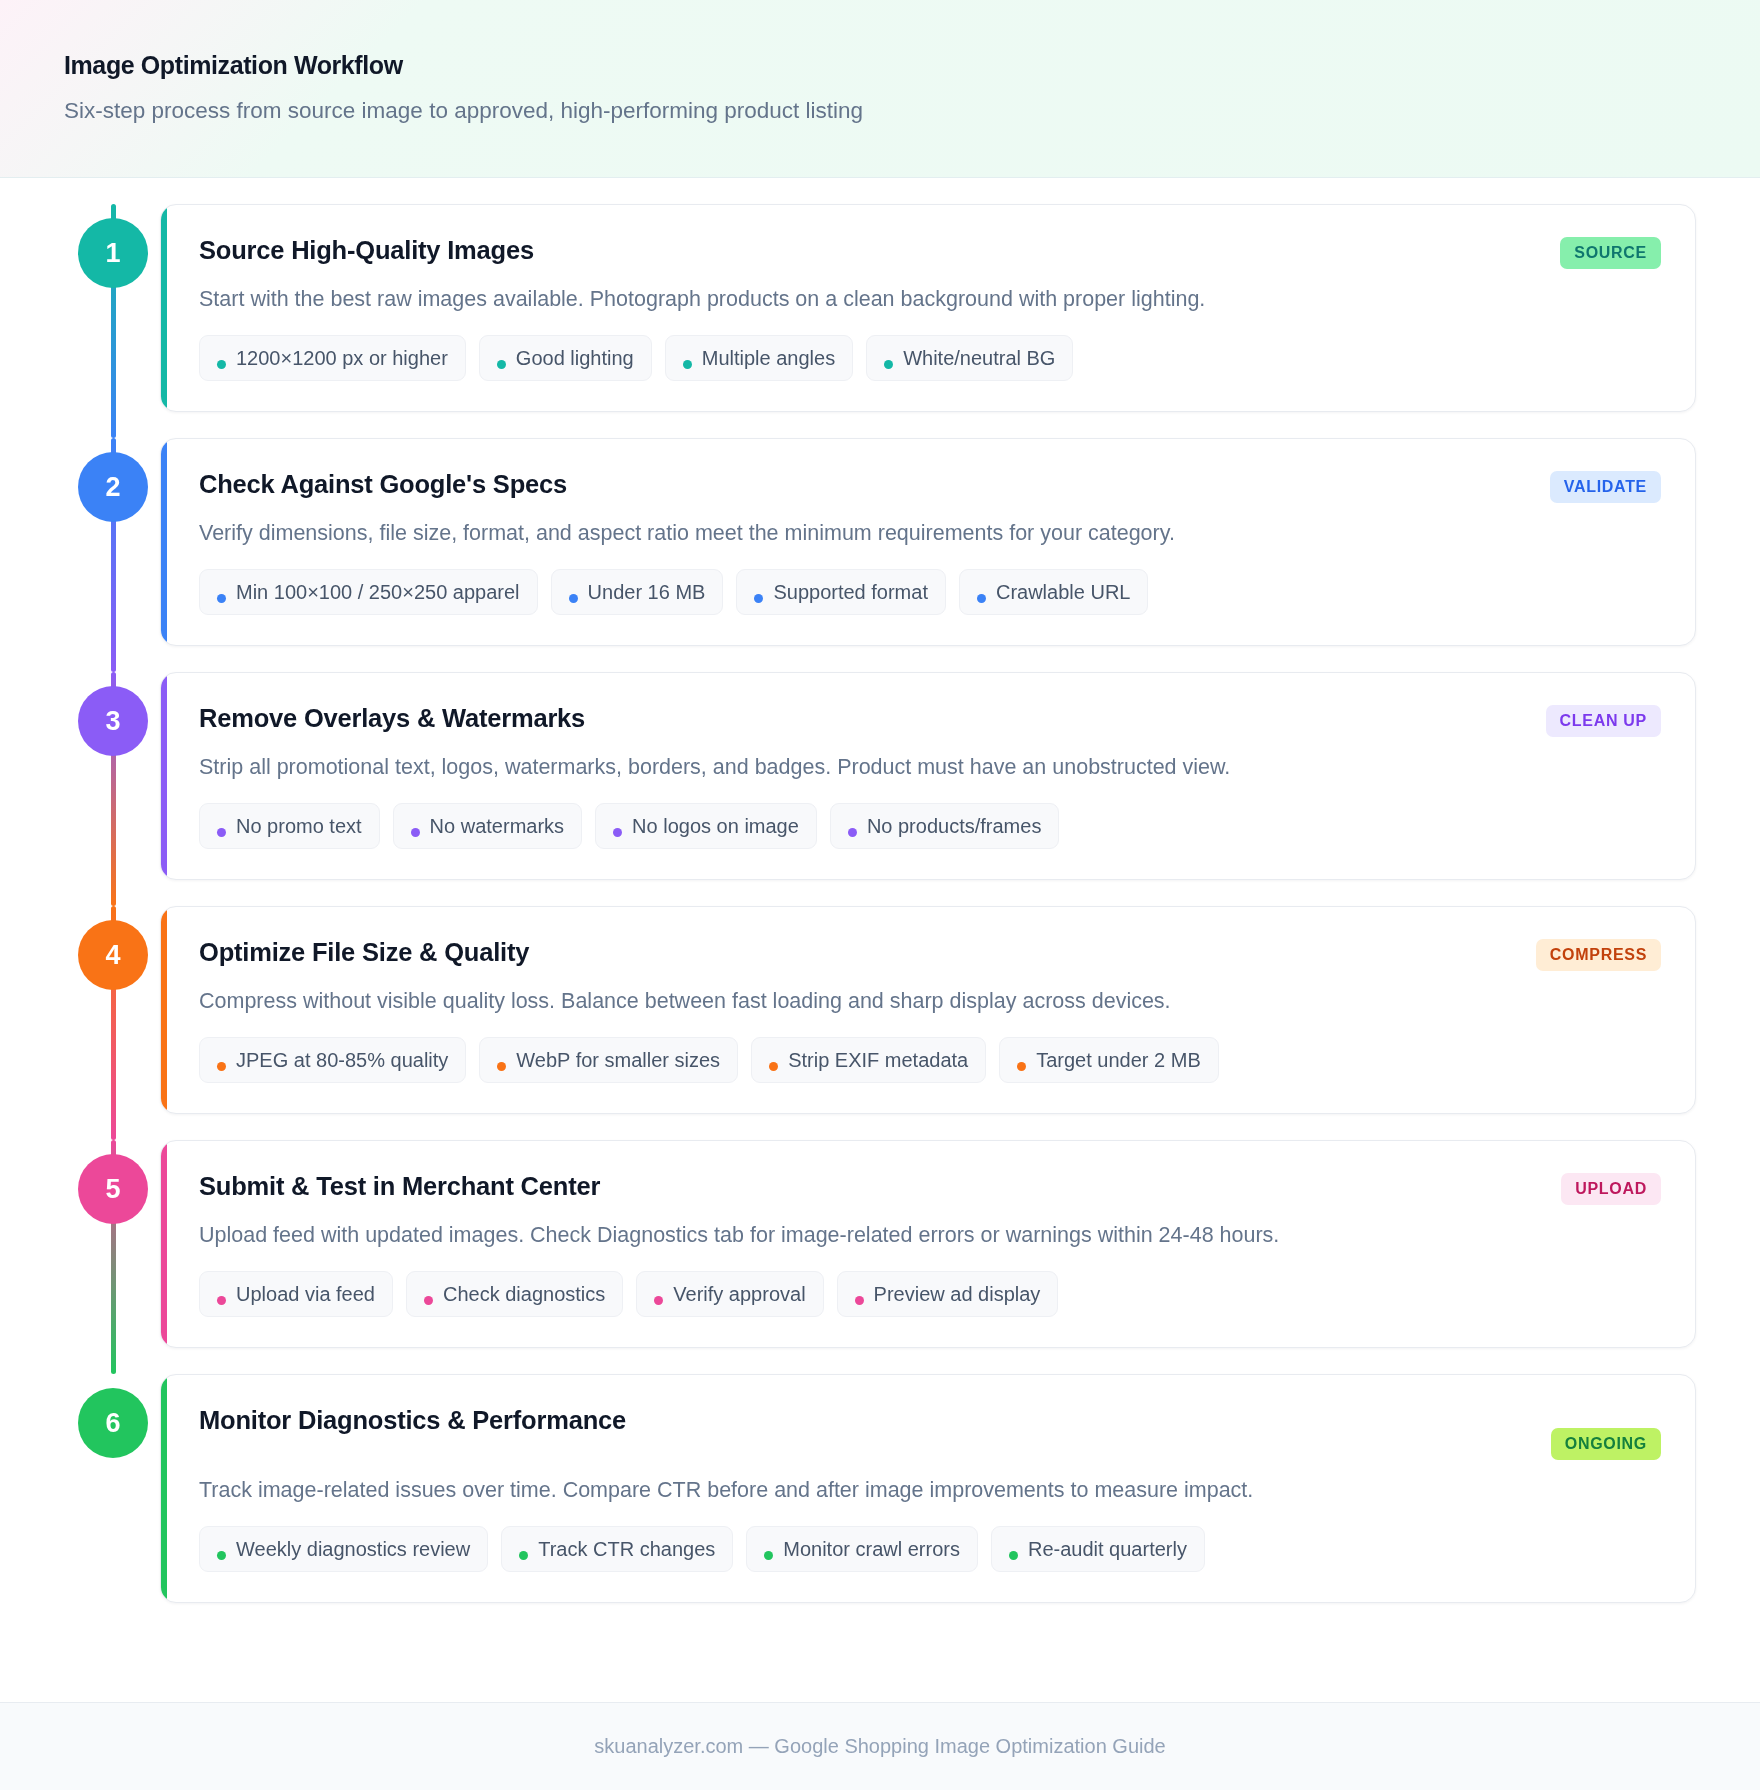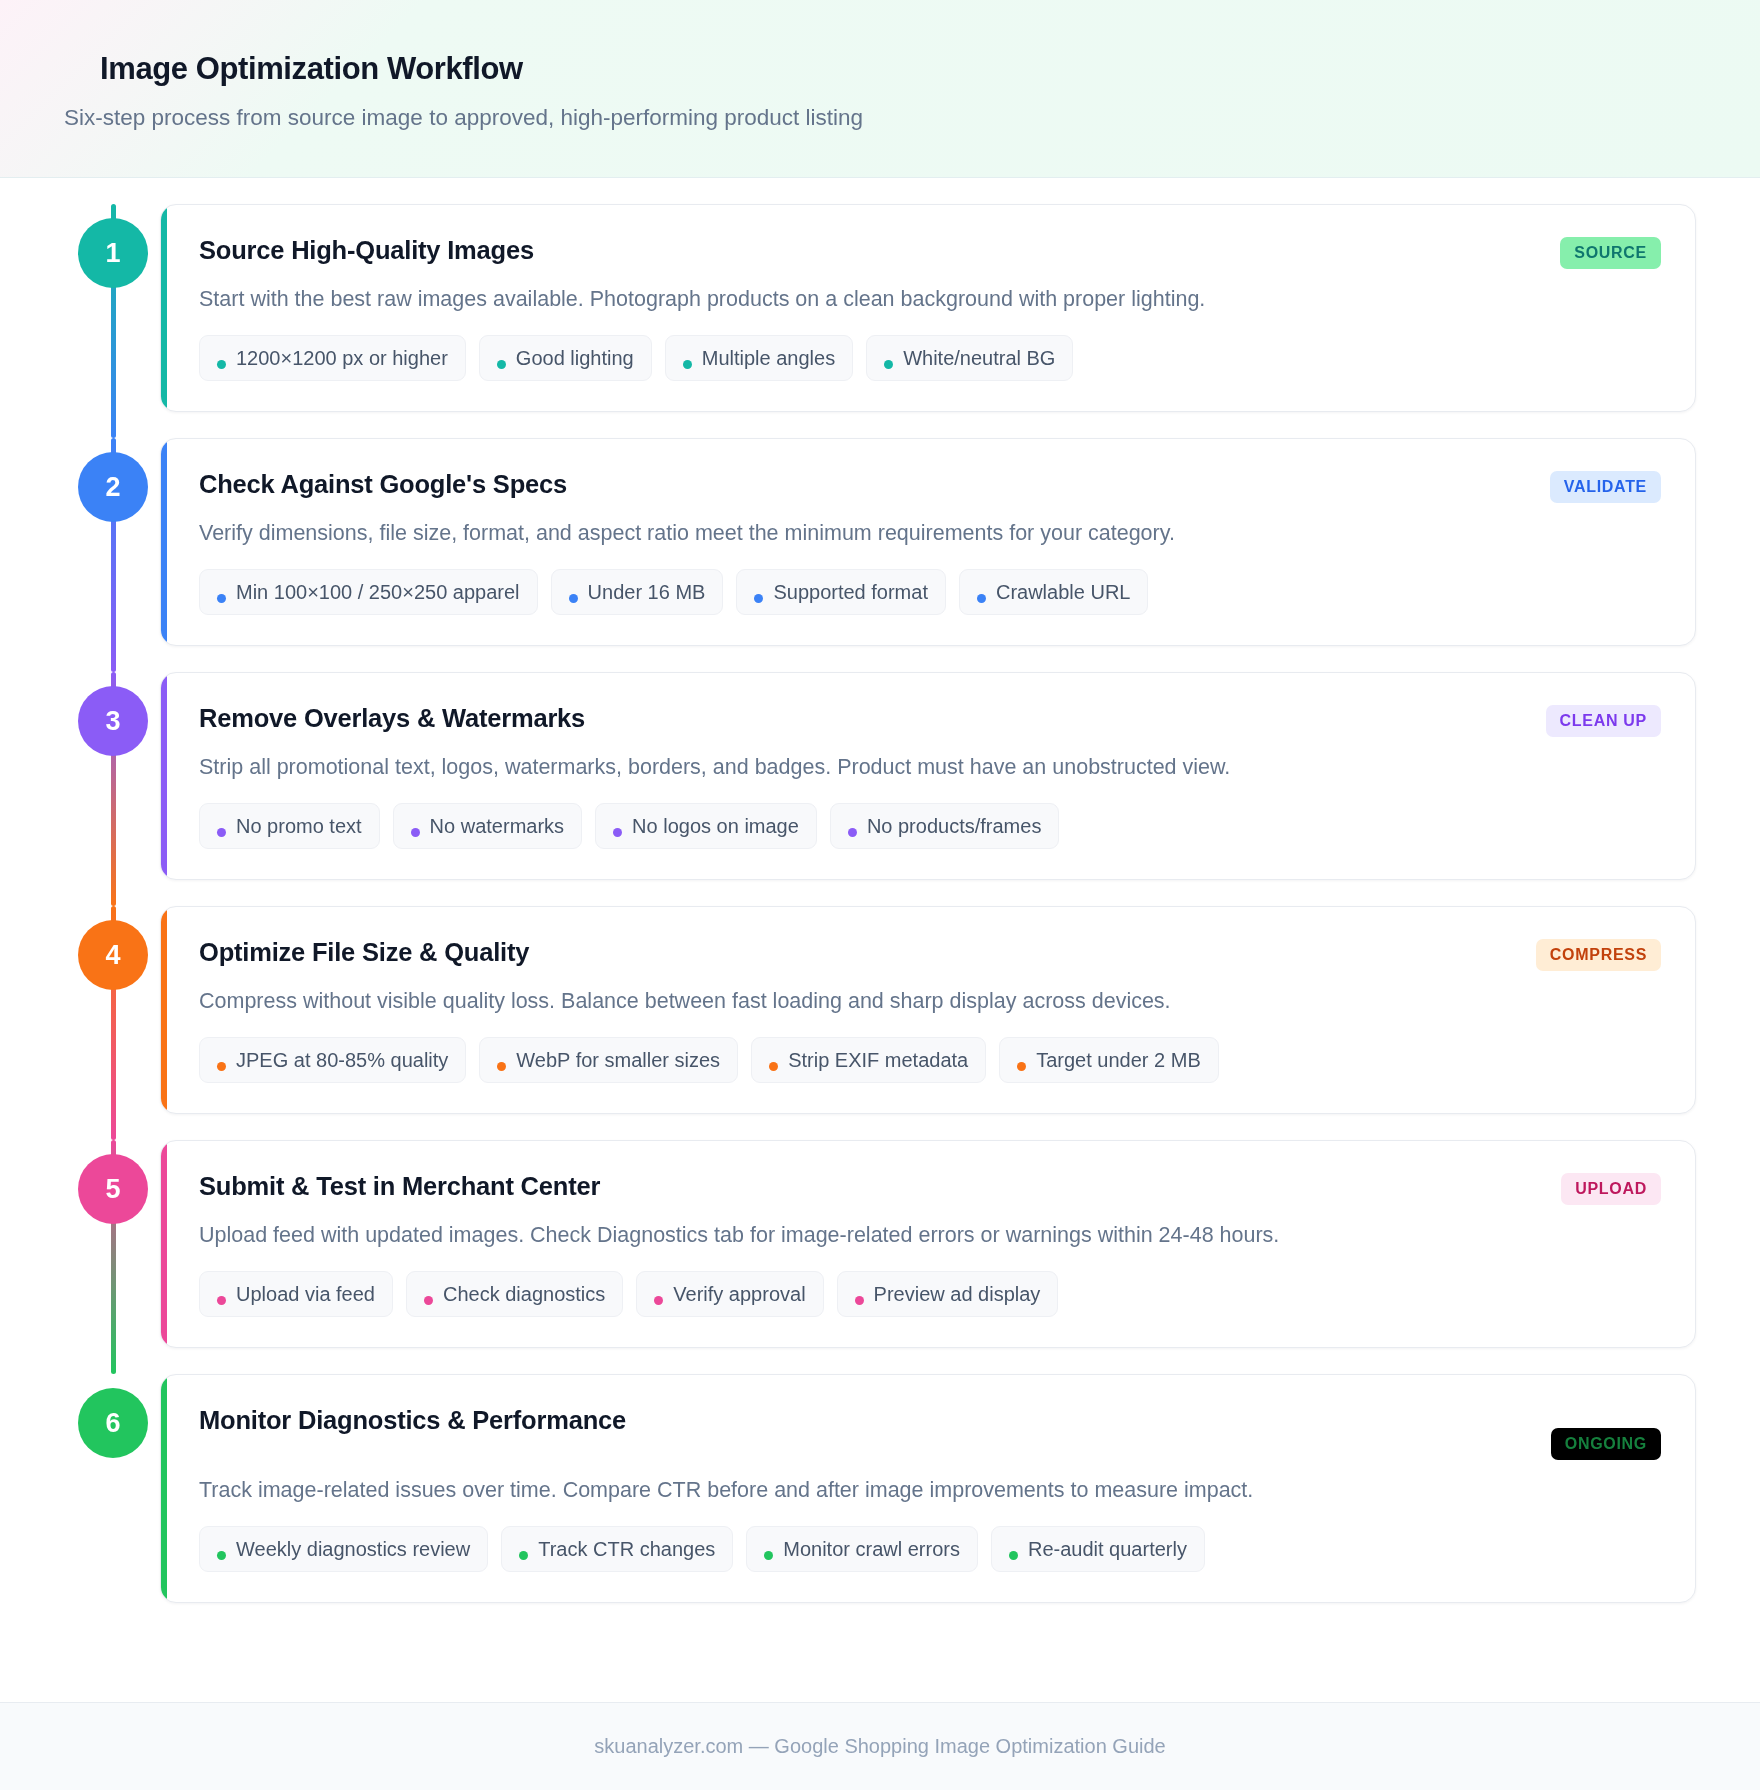--- a/index.html
+++ b/index.html
@@ -22,26 +22,25 @@
 
   
   .header {
     background: linear-gradient(135deg, #fdf2f8 0%, #eefaf4 22%, #ecfaf3 100%);
     padding: 50px 64px 40px 64px;
     border-bottom: 1px solid #e3eef0;
     flex: 0 0 auto;
     height: 178px;
   }
   .header-title {
-    font-size: 31px;
+    font-size: 25px;
     font-weight: bold;
     color: #101828;
     letter-spacing: -0.4px;
     line-height: 1.2;
-    margin-left: 36px;
   }
   .header-subtitle {
     margin-top: 16px;
     font-size: 22.5px;
     color: #64748b;
     font-weight: normal;
     line-height: 1.3;
   }
 
   
@@ -358,21 +357,21 @@
           </div>
         </div>
         <div class="step">
           <div class="rail">
             <div class="marker" style="background: rgb(34, 197, 94);">6</div>
           </div>
           <div class="card">
             <div class="card-accent" style="background: rgb(34, 197, 94);"></div>
             <div class="card-head">
               <div class="card-title">Monitor Diagnostics &amp; Performance</div>
-              <div class="card-badge" style="background: #000000; color: rgb(21, 128, 61); margin-top: 25px;">ONGOING</div>
+              <div class="card-badge" style="background: #bef264; color: rgb(21, 128, 61); margin-top: 25px;">ONGOING</div>
             </div>
             <div class="card-desc">Track image-related issues over time. Compare CTR before and after image improvements to measure impact.</div>
             <div class="tags">
               <div class="tag">
                 <span class="tag-dot" style="background: rgb(34, 197, 94);"></span>
                 <span>Weekly diagnostics review</span>
               </div>
               <div class="tag">
                 <span class="tag-dot" style="background: rgb(34, 197, 94);"></span>
                 <span>Track CTR changes</span>

